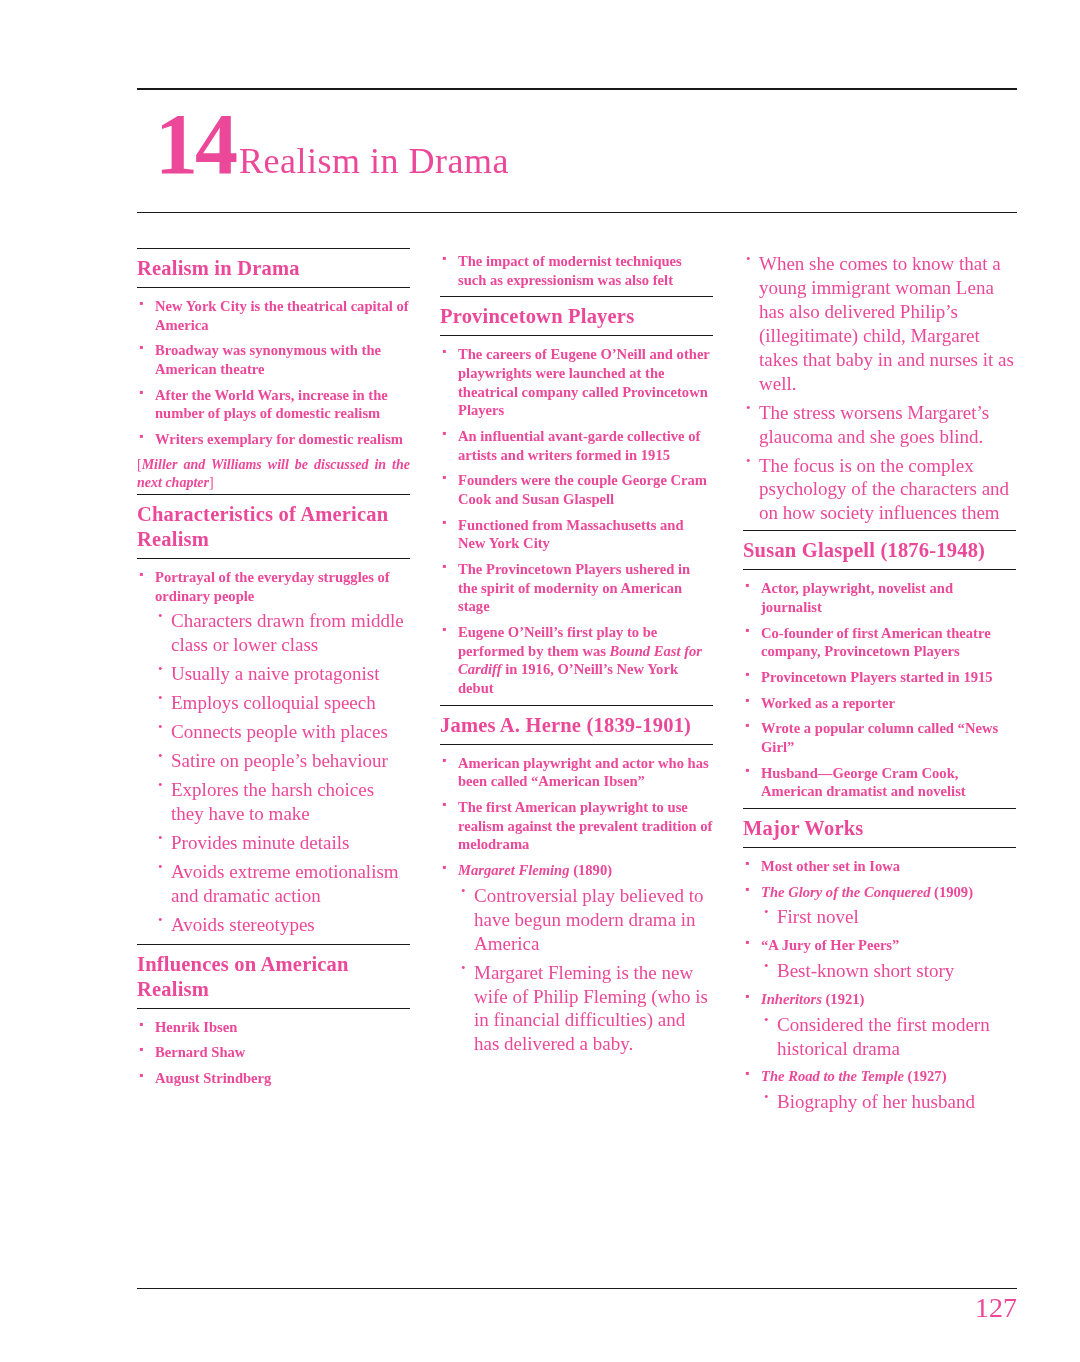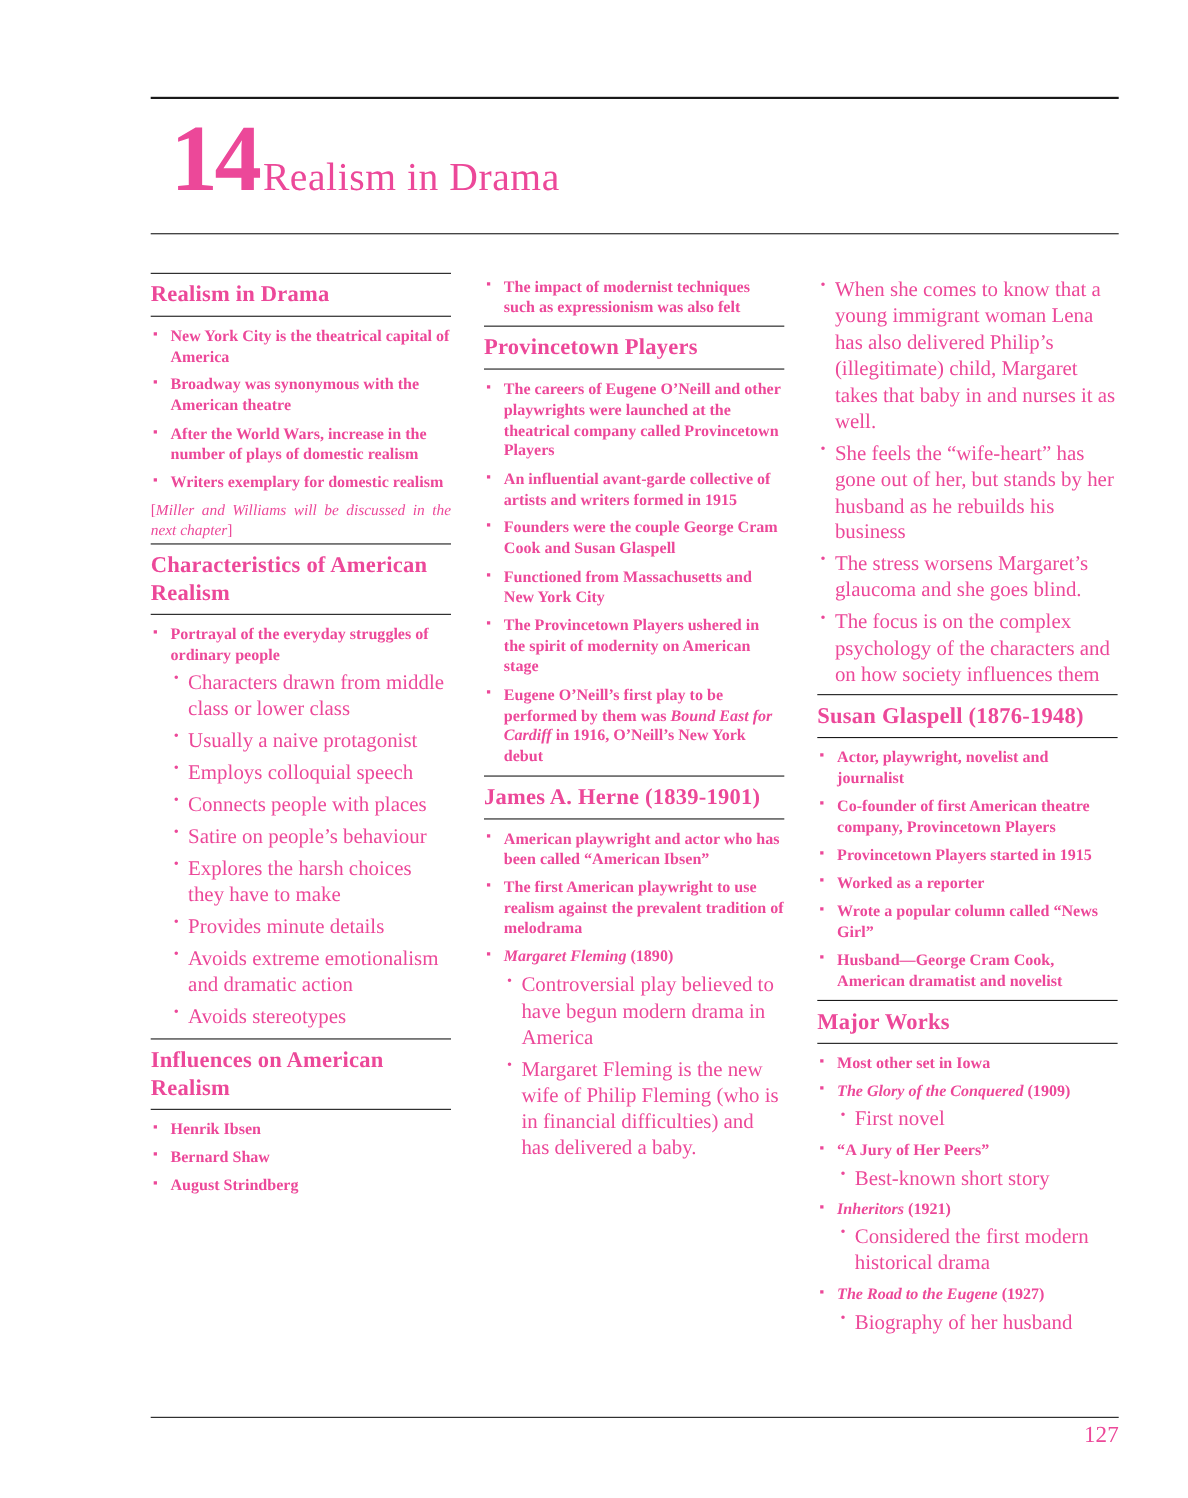--- a/index.html
+++ b/index.html
@@ -125,42 +125,42 @@
     left: 3px;
     top: -1px;
     font-size: 13px;
   }
   .note {
     font-size: 14px;
     line-height: 1.3;
     text-align: justify;
     margin: 6px 0 2px 0;
   }
-  .note i { font-style: italic; }
+  .note i { font-style: italic; font-weight: bold; }
   i.it { font-style: italic; }
   
   .footer-rule {
     position: absolute;
     left: 100px;
     top: 1288px;
     width: 880px;
     border-top: 1px solid #1a1a1a;
   }
   .footer-left {
     position: absolute;
     left: 101px;
     top: 1372px;
     font-size: 8.4px;
     letter-spacing: 0.3px;
   }
   .footer-right {
     position: absolute;
     right: 100px;
     top: 1292px;
-    font-size: 21px;
+    font-size: 28px;
   }
 </style>
 </head>
 <body>
 
 <div class="page">
 
   <div class="chapter-header">
     <div class="rule-top"></div>
     <div class="chapter-title-row">
@@ -240,21 +240,20 @@
             <li><span><i class="it">Margaret Fleming</i> (1890)</span><ul class="l2">
                 <li>Controversial play believed to have begun modern drama in America</li>
                 <li>Margaret Fleming is the new wife of Philip Fleming (who is in financial difficulties) and has delivered a baby.</li>
               </ul></li>
           </ul>
         </div>
       </div>
     <div class="col" id="col-right">
         <ul class="l2">
           <li>When she comes to know that a young immigrant woman Lena has also delivered Philip’s (illegitimate) child, Margaret takes that baby in and nurses it as well.</li>
-          <li>She feels the “wife-heart” has gone out of her, but stands by her husband as he rebuilds his business</li>
           <li>The stress worsens Margaret’s glaucoma and she goes blind.</li>
           <li>The focus is on the complex psychology of the characters and on how society influences them</li>
         </ul>
         <div class="sec">
           <div class="sec-rule-top"></div>
           <h2 class="sec-title">Susan Glaspell (1876-1948)</h2>
           <div class="sec-rule-bottom"></div>
           <ul class="l1">
             <li><span>Actor, playwright, novelist and journalist</span></li>
             <li><span>Co-founder of first American theatre company, Provincetown Players</span></li>
@@ -272,21 +271,21 @@
             <li><span>Most other set in Iowa</span></li>
             <li><span><i class="it">The Glory of the Conquered</i> (1909)</span><ul class="l2">
                 <li>First novel</li>
               </ul></li>
             <li><span>“A Jury of Her Peers”</span><ul class="l2">
                 <li>Best-known short story</li>
               </ul></li>
             <li><span><i class="it">Inheritors</i> (1921)</span><ul class="l2">
                 <li>Considered the first modern historical drama</li>
               </ul></li>
-            <li><span><i class="it">The Road to the Eugene</i> (1927)</span><ul class="l2">
+            <li><span><i class="it">The Road to the Temple</i> (1927)</span><ul class="l2">
                 <li>Biography of her husband</li>
               </ul></li>
           </ul>
         </div>
       </div>
   </div>
 
   <div class="footer-rule"></div>
   <div class="footer-left">TES -A CONTEMPORARY ENCYCLOPEDIA OF AMERICAN LITERATURE</div>
   <div class="footer-right">127</div>

